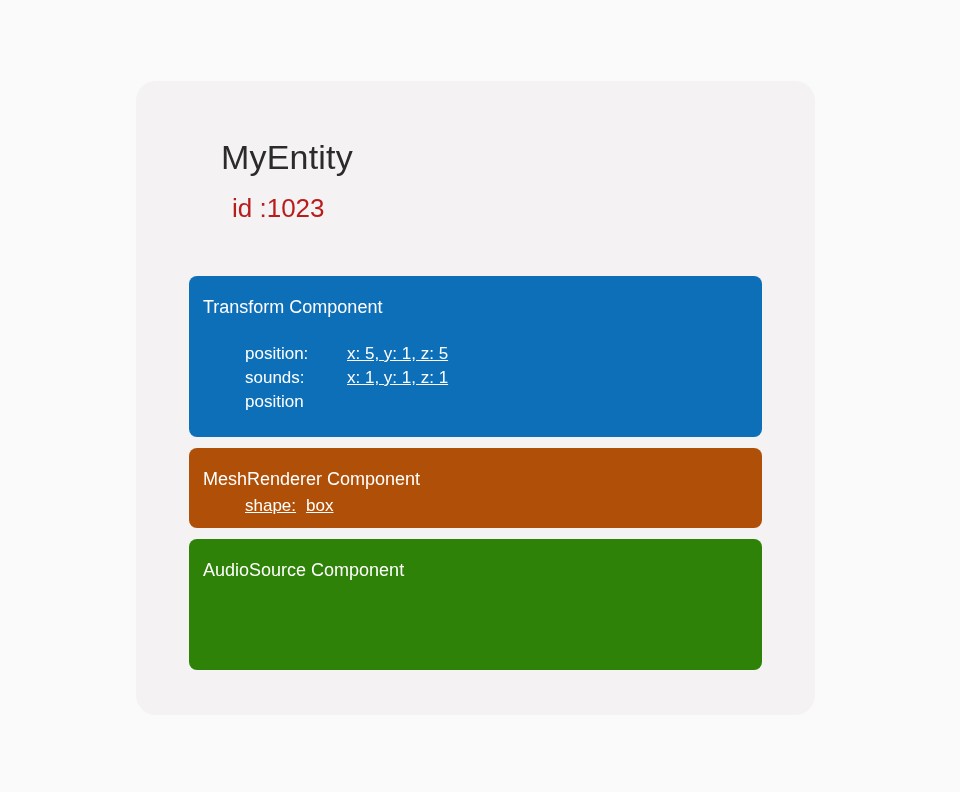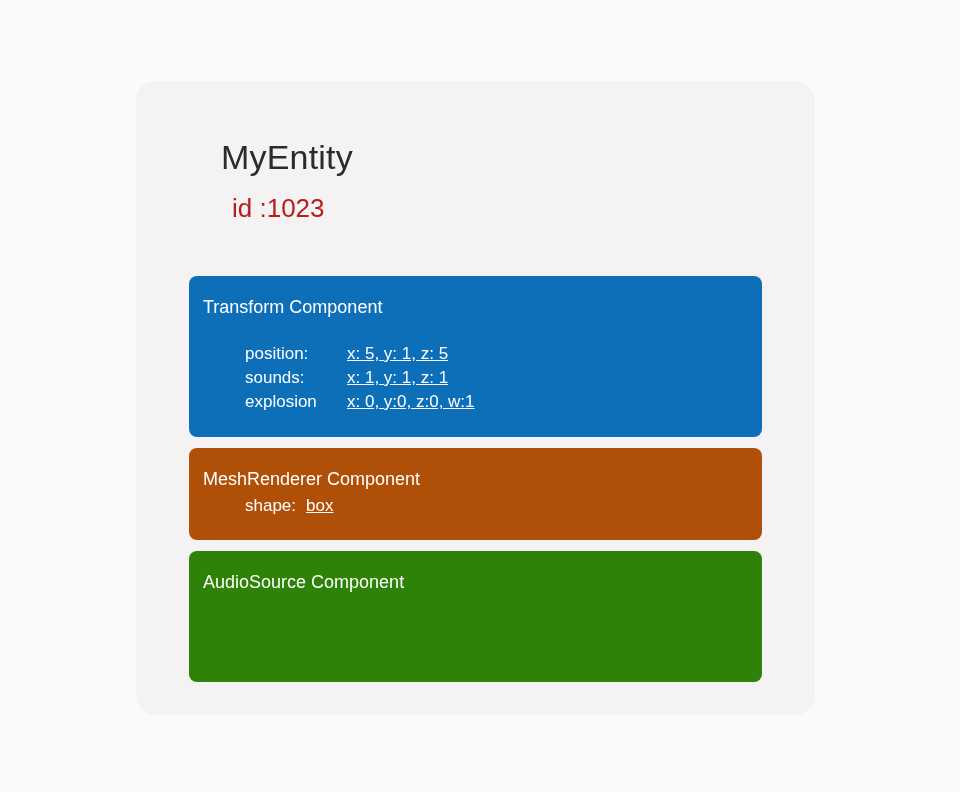--- a/index.html
+++ b/index.html
@@ -64,21 +64,21 @@
   }
   .component-block + .component-block {
     margin-top: 11px;
   }
 
   .component-block.block-transform {
     height: 161px;
     background: #0d6fb8;
   }
   .component-block.block-mesh {
-    height: 92px;
+    height: 80px;
     background: #b05008;
   }
   .component-block.block-audio {
     height: 131px;
     background: #2e8207;
     margin-top: 11px;
   }
 
   .component-heading {
     position: absolute;
@@ -112,20 +112,21 @@
   }
 
   .property-key {
     width: 102px;
     flex: 0 0 102px;
   }
   .property-key.key-auto {
     width: auto;
     flex: 0 0 auto;
     margin-right: 10px;
+    text-decoration: underline;
   }
   .property-value {
     flex: 0 0 auto;
     text-decoration: underline;
   }
 </style>
 </head>
 <body>
 
 <div class="entity-card">
@@ -141,22 +142,21 @@
       <div class="property-list">
         <div class="property-row">
           <span class="property-key">position:</span>
           <span class="property-value">x: 5, y: 1, z: 5</span>
         </div>
         <div class="property-row">
           <span class="property-key">sounds:</span>
           <span class="property-value">x: 1, y: 1, z: 1</span>
         </div>
         <div class="property-row">
-          <span class="property-key">explosion</span>
-          <span class="property-value">x: 0, y:0, z:0, w:1</span>
+          <span class="property-key">position</span>
         </div>
       </div>
     </div>
 
     <div class="component-block block-mesh">
       <div class="component-heading">MeshRenderer Component</div>
       <div class="property-list">
         <div class="property-row">
           <span class="property-key key-auto">shape:</span>
           <span class="property-value">box</span>

